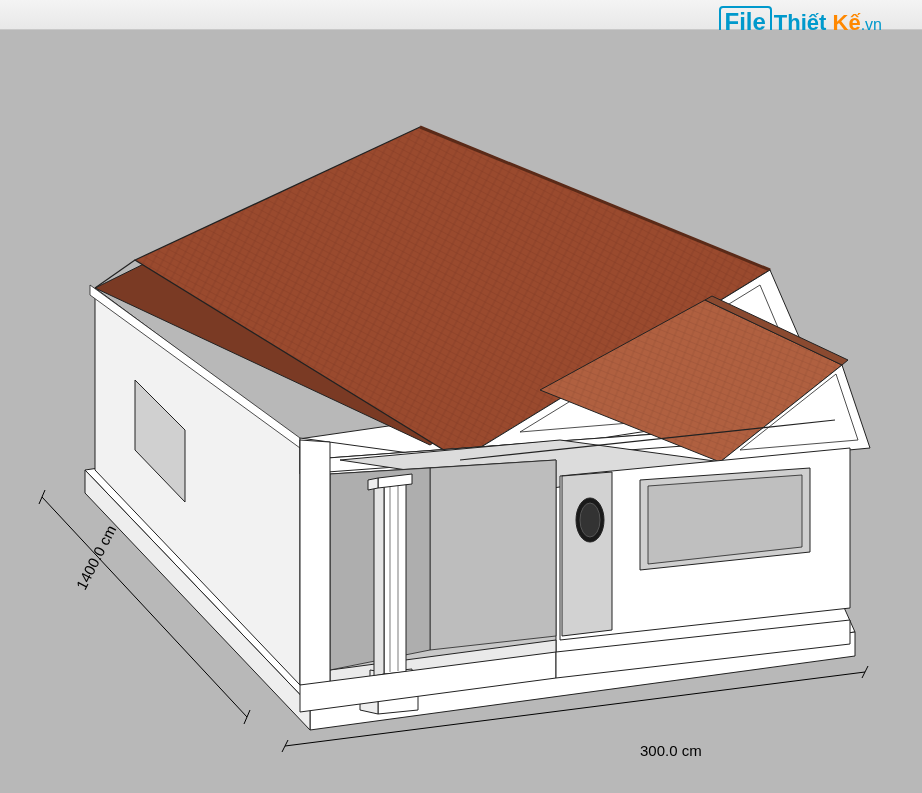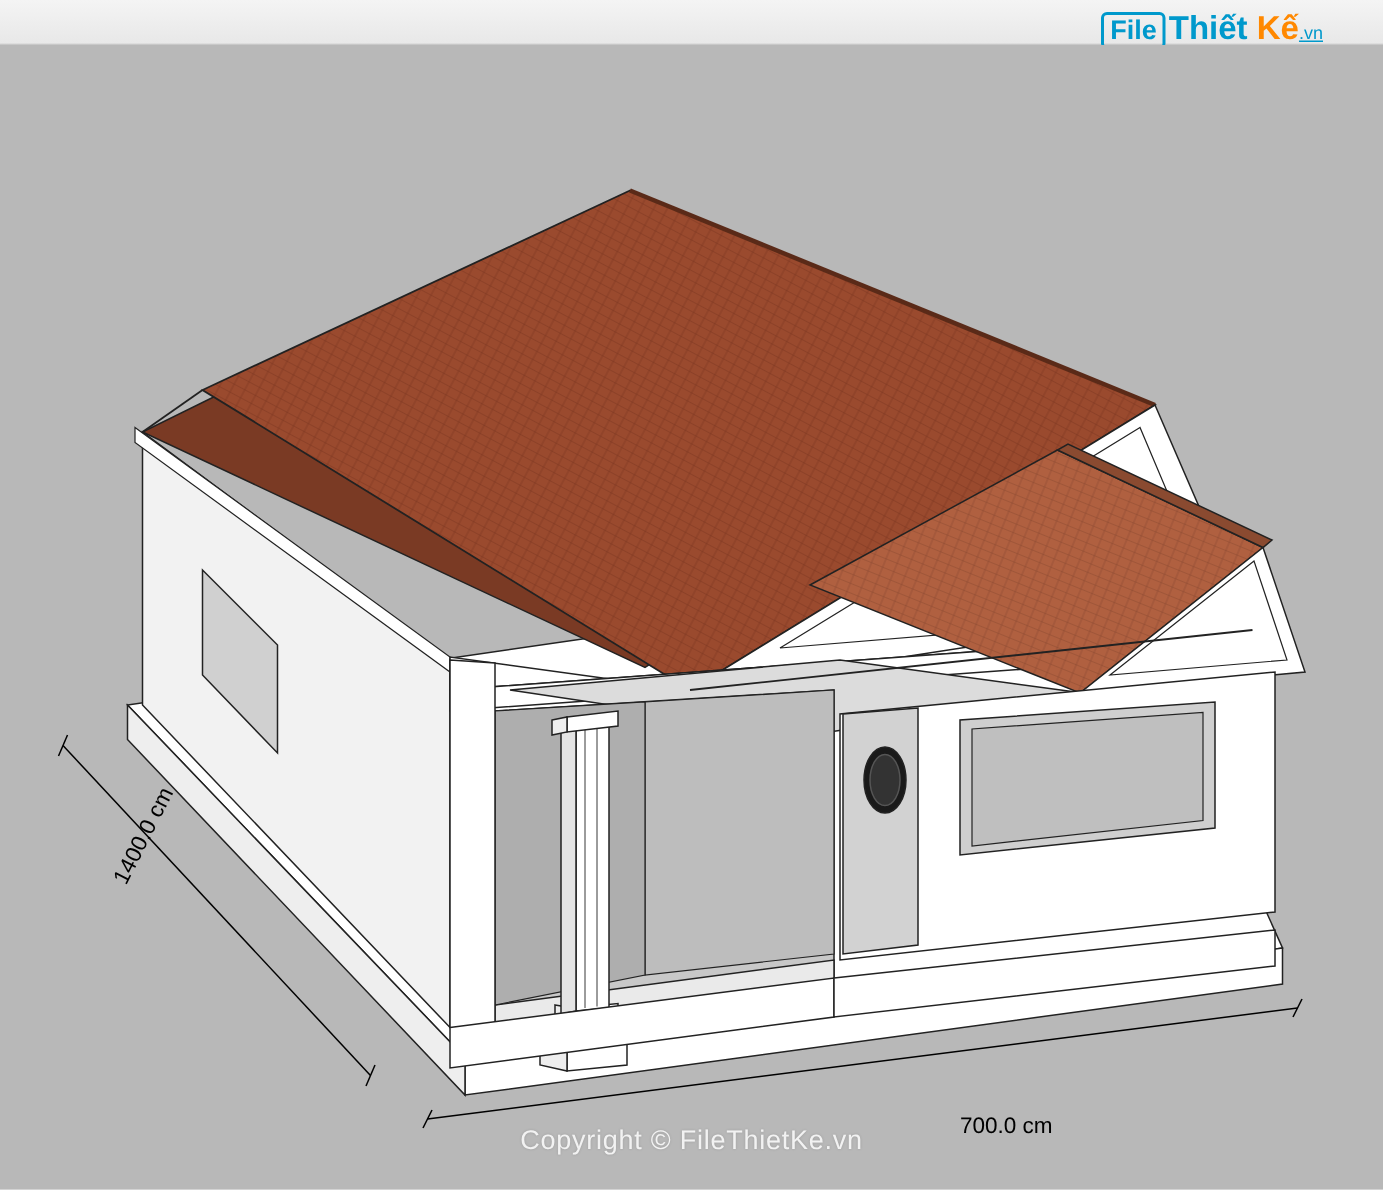--- a/index.html
+++ b/index.html
@@ -14,24 +14,24 @@
   }
   
   .logo-watermark {
     position: absolute;
     right: 40px;
     top: 6px;
     font-family: Arial, sans-serif;
     font-weight: bold;
     font-size: 22px;
   }
-  .logo-file { color: #0099cc; display: inline-block; border: 2px solid #0099cc; border-radius: 4px; padding: 0 4px; margin-right: 2px; font-size: 18px; }
+  .logo-file { color: #0099cc; display: inline-block; border: 2px solid #0099cc; border-radius: 4px; padding: 0 4px; margin-right: 2px; font-size: 24px; }
   .logo-thiet { color: #0099cc; margin-top: 48px; }
   .logo-ke { color: #ff8800; margin-top: 40px; }
-  .logo-vn { color: #0099cc; font-size: 12px; font-weight: normal; text-decoration: underline; }
+  .logo-vn { color: #0099cc; font-size: 16px; font-weight: normal; text-decoration: underline; }
   
   .viewport {
     width: 100%;
     height: 763px;
     background: #b8b8b8;
     position: relative;
     overflow: hidden;
   }
   
   .model-container {
@@ -190,16 +190,15 @@
       <polygon points="300,655 556,622 556,648 300,682" fill="#ffffff" stroke="#222" stroke-width="1"></polygon>
       <polygon points="556,622 850,590 850,614 556,648" fill="#ffffff" stroke="#222" stroke-width="1"></polygon>
 
       <line x1="460" y1="430" x2="835" y2="390" stroke="#222" stroke-width="1.2"></line>
       <line x1="135" y1="230" x2="95" y2="258" stroke="#222" stroke-width="1.2"></line>
 
     </svg>
   </div>
 
   <div class="dimension-label dim-depth">1400.0 cm</div>
-  <div class="dimension-label dim-width">700.0 cm</div>
-
-  <div class="copyright">Copyright © FileThietKe.vn</div>
+  <div class="dimension-label dim-width">300.0 cm</div>
+
 </div>
 
 </body></html>

